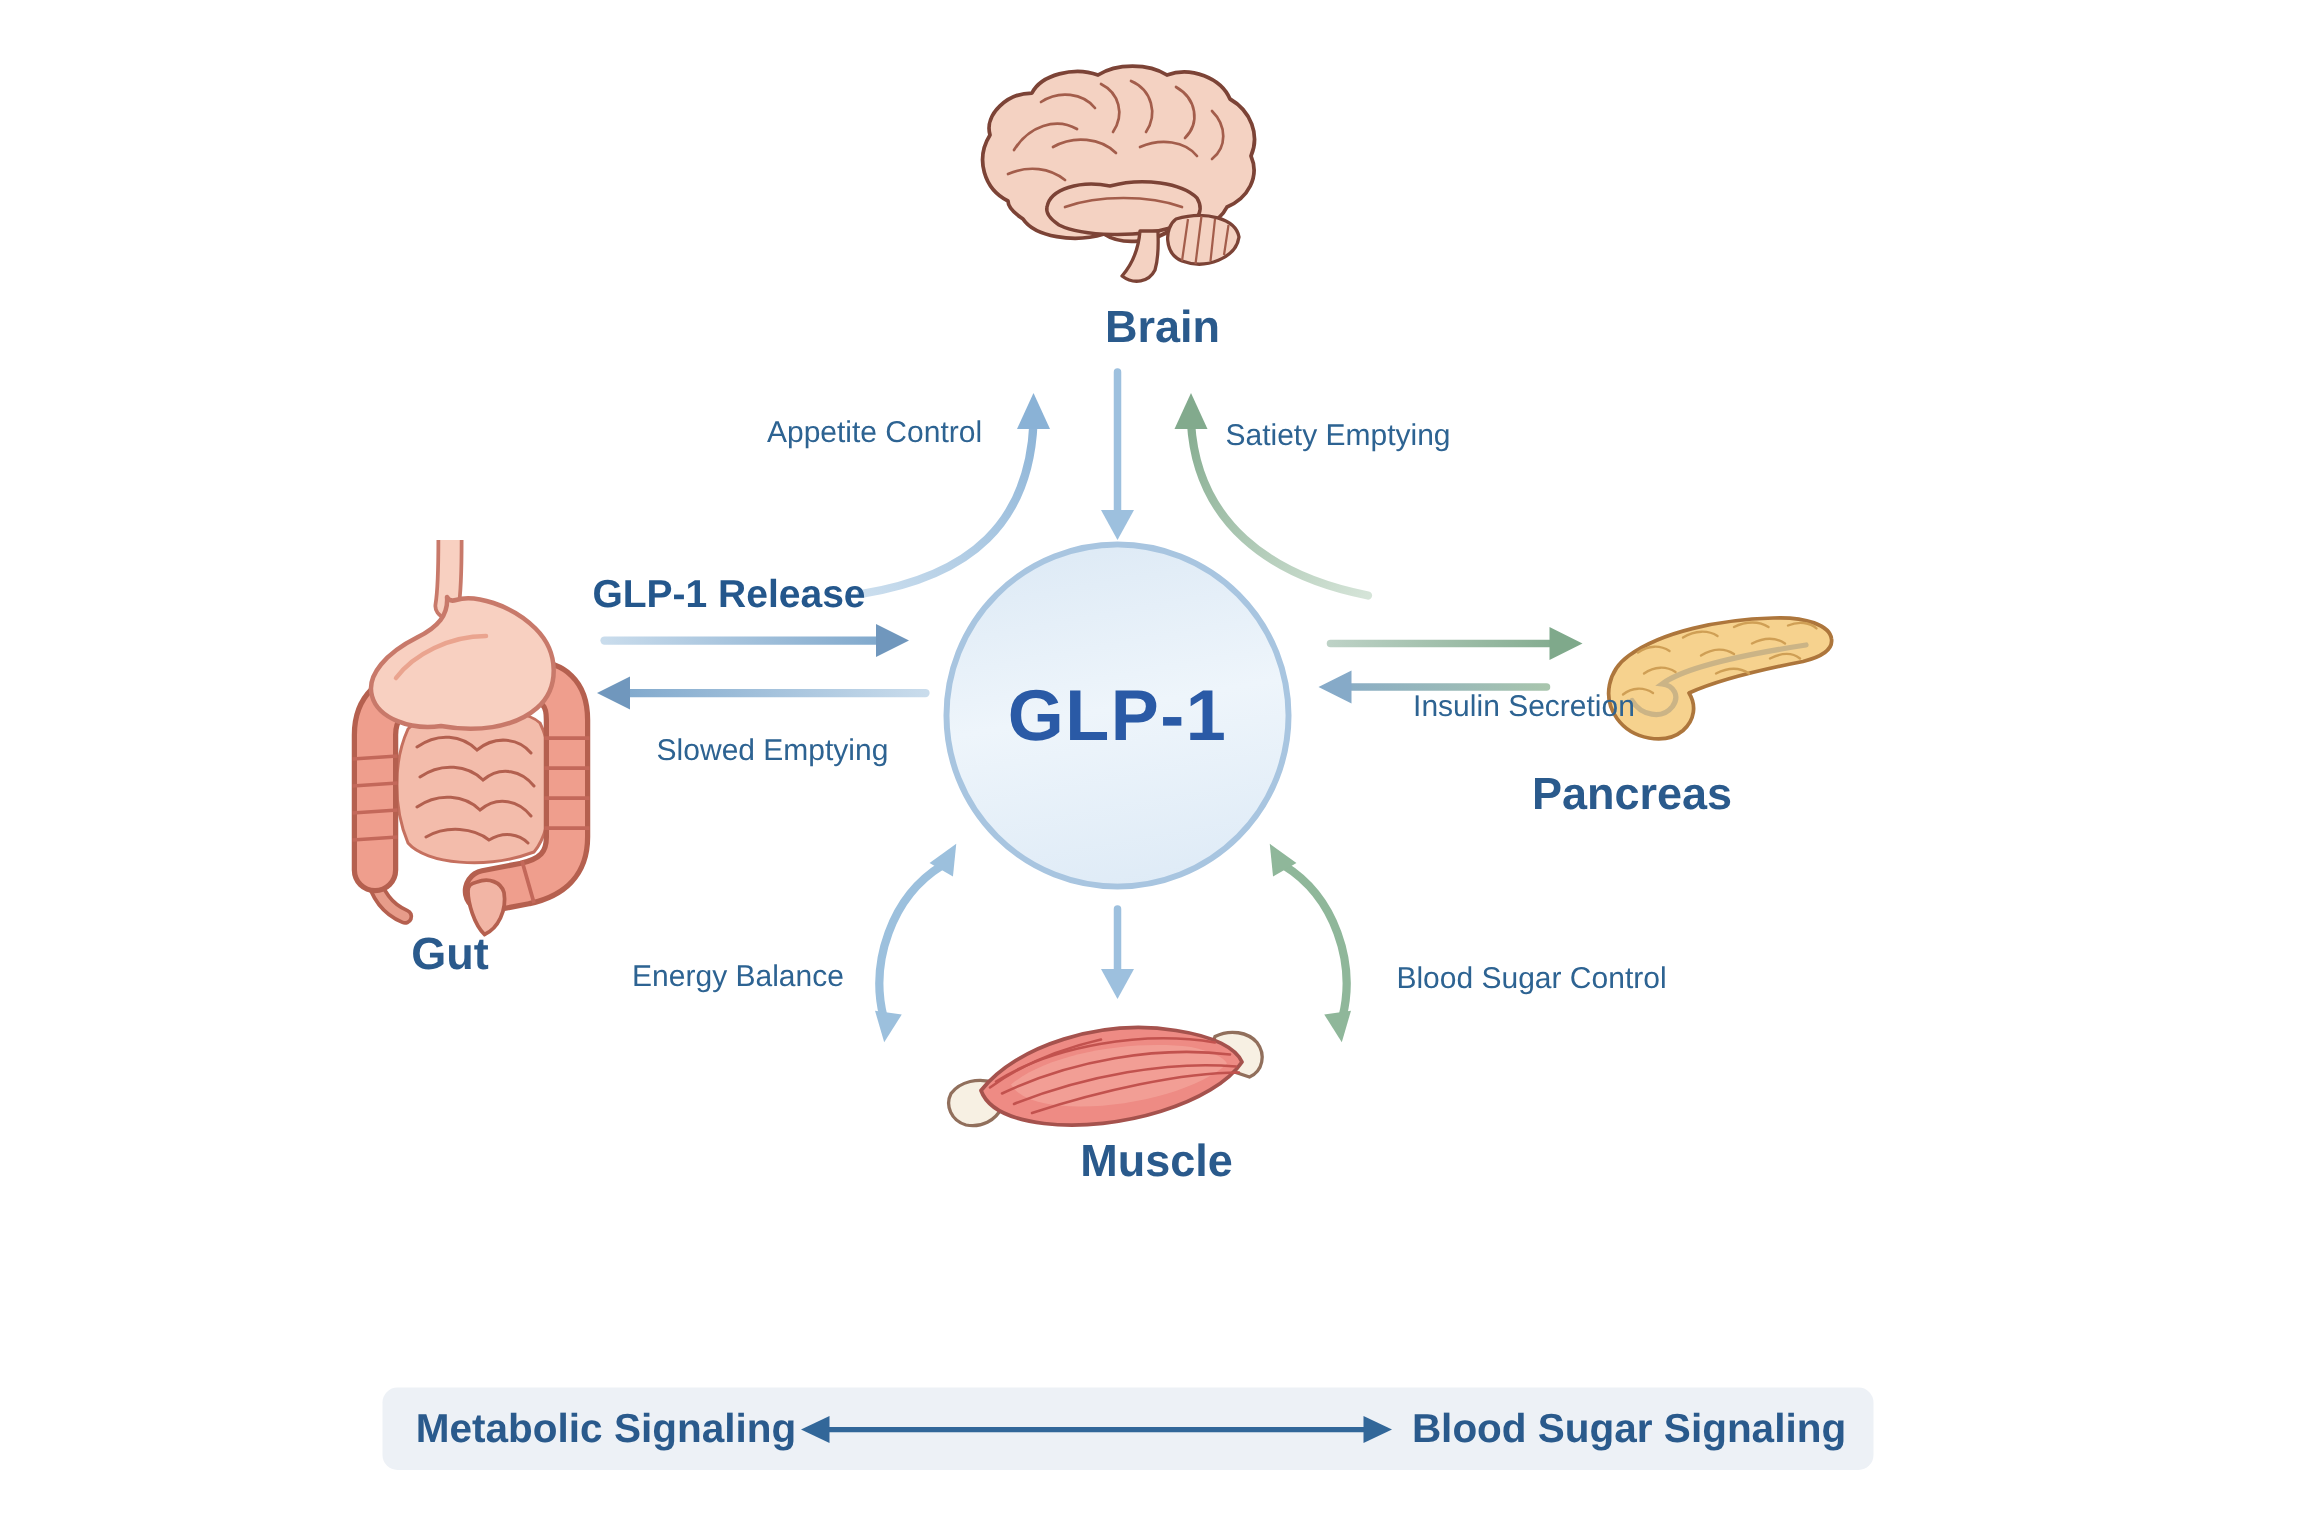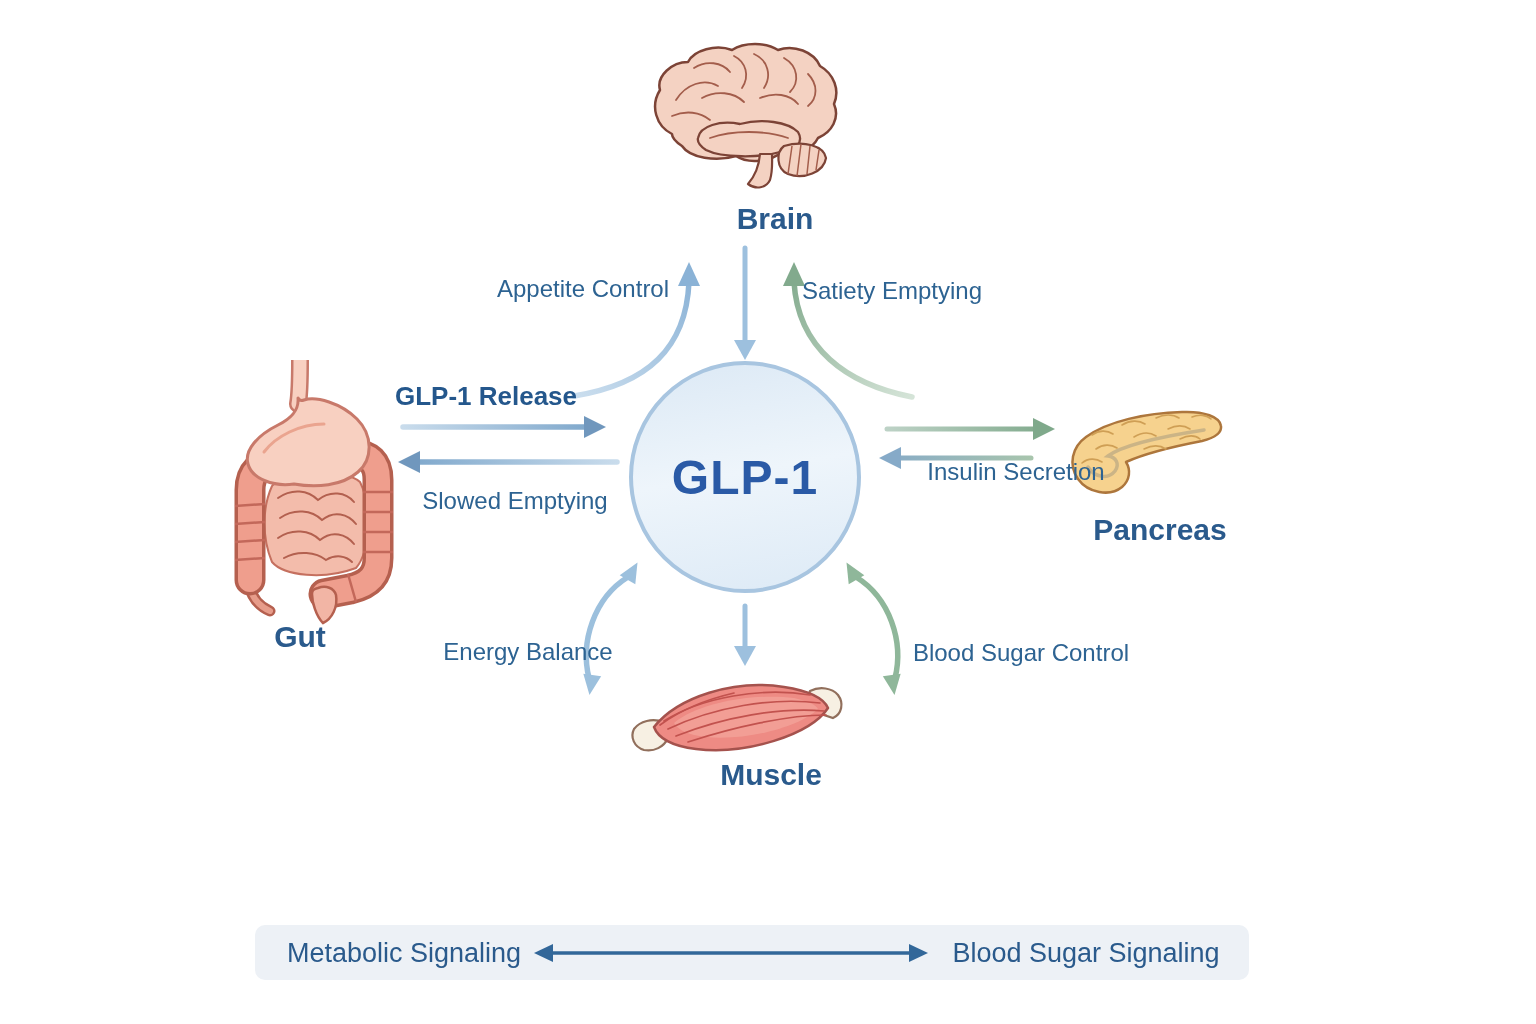--- a/index.html
+++ b/index.html
@@ -4,41 +4,41 @@
 <style>
   html,body{margin:0;padding:0;background:#ffffff;}
   .canvas{
     position:relative;width:1536px;height:1024px;background:#ffffff;overflow:hidden;
     font-family:"Liberation Sans",sans-serif;
   }
   .layer{position:absolute;left:0;top:0;}
   .abs{position:absolute;}
   .lbl{
     position:absolute;transform:translate(-50%,-50%);white-space:nowrap;
-    font-size:24px;color:#2d6392;z-index:5;
+    font-size:20px;color:#2d6392;z-index:5;
   }
   .lbl.bold{font-weight:bold;font-size:26px;color:#24578c;}
   .organ-lbl{
     position:absolute;transform:translate(-50%,-50%);white-space:nowrap;
     font-size:30px;font-weight:bold;color:#2a5a8c;z-index:5;
   }
   .hub{
     position:absolute;left:629px;top:361px;width:232px;height:232px;border-radius:50%;
     border:4px solid #a8c5e0;box-sizing:border-box;
     background:linear-gradient(170deg,#dce9f5 0%,#eef5fb 48%,#ddeaf6 100%);
     display:flex;align-items:center;justify-content:center;z-index:4;
   }
   .hub-label{font-size:48px;font-weight:bold;color:#2a5aa6;letter-spacing:1px;}
   .legend{
     position:absolute;left:255px;top:925px;width:994px;height:55px;
     background:#edf1f6;border-radius:10px;z-index:4;
   }
   .legend-lbl{
     position:absolute;top:50%;transform:translate(-50%,-50%);white-space:nowrap;
-    font-size:27px;font-weight:normal;color:#2a5a8c;
+    font-size:27px;font-weight:bold;color:#2a5a8c;
   }
   svg{display:block;}
 </style>
 </head>
 <body>
 
 <div class="canvas">
 
   <svg class="layer" width="1536" height="1024" viewBox="0 0 1536 1024" style="z-index:1;">
     <defs>
@@ -191,29 +191,29 @@
       <path d="M 38,60 C 60,44 86,34 112,28"></path>
     </g>
   </svg>
 
   <div class="hub">
     <span class="hub-label">GLP-1</span>
   </div>
 
   <div class="organ-lbl" style="left:775px;top:219px;">Brain</div>
   <div class="organ-lbl" style="left:300px;top:637px;">Gut</div>
-  <div class="organ-lbl" style="left:1160px;top:530px;">Pancreas</div>
+  <div class="organ-lbl" style="left:1088px;top:530px;">Pancreas</div>
   <div class="organ-lbl" style="left:743px;top:775px;margin-left:28px;">Muscle</div>
 
   <div class="lbl" style="left:583px;top:289px;">Appetite Control</div>
   <div class="lbl" style="left:892px;top:291px;">Satiety Emptying</div>
   <div class="lbl bold" style="left:486px;top:396px;">GLP-1 Release</div>
   <div class="lbl" style="left:515px;top:501px;">Slowed Emptying</div>
   <div class="lbl" style="left:976px;top:472px;margin-left:40px;">Insulin Secretion</div>
-  <div class="lbl" style="left:492px;top:652px;margin-left:36px;">Energy Balance</div>
+  <div class="lbl" style="left:492px;top:652px;">Energy Balance</div>
   <div class="lbl" style="left:1021px;top:653px;">Blood Sugar Control</div>
 
   <div class="legend">
     <div class="legend-lbl" style="left:149px;">Metabolic Signaling</div>
     <svg class="abs" style="left:0;top:0;" width="994" height="55" viewBox="0 0 994 55">
       <line x1="297" y1="28" x2="655" y2="28" stroke="#326799" stroke-width="3.5"></line>
       <polygon points="279,28 298,19 298,37" fill="#326799"></polygon>
       <polygon points="673,28 654,19 654,37" fill="#326799"></polygon>
     </svg>
     <div class="legend-lbl" style="left:831px;">Blood Sugar Signaling</div>

